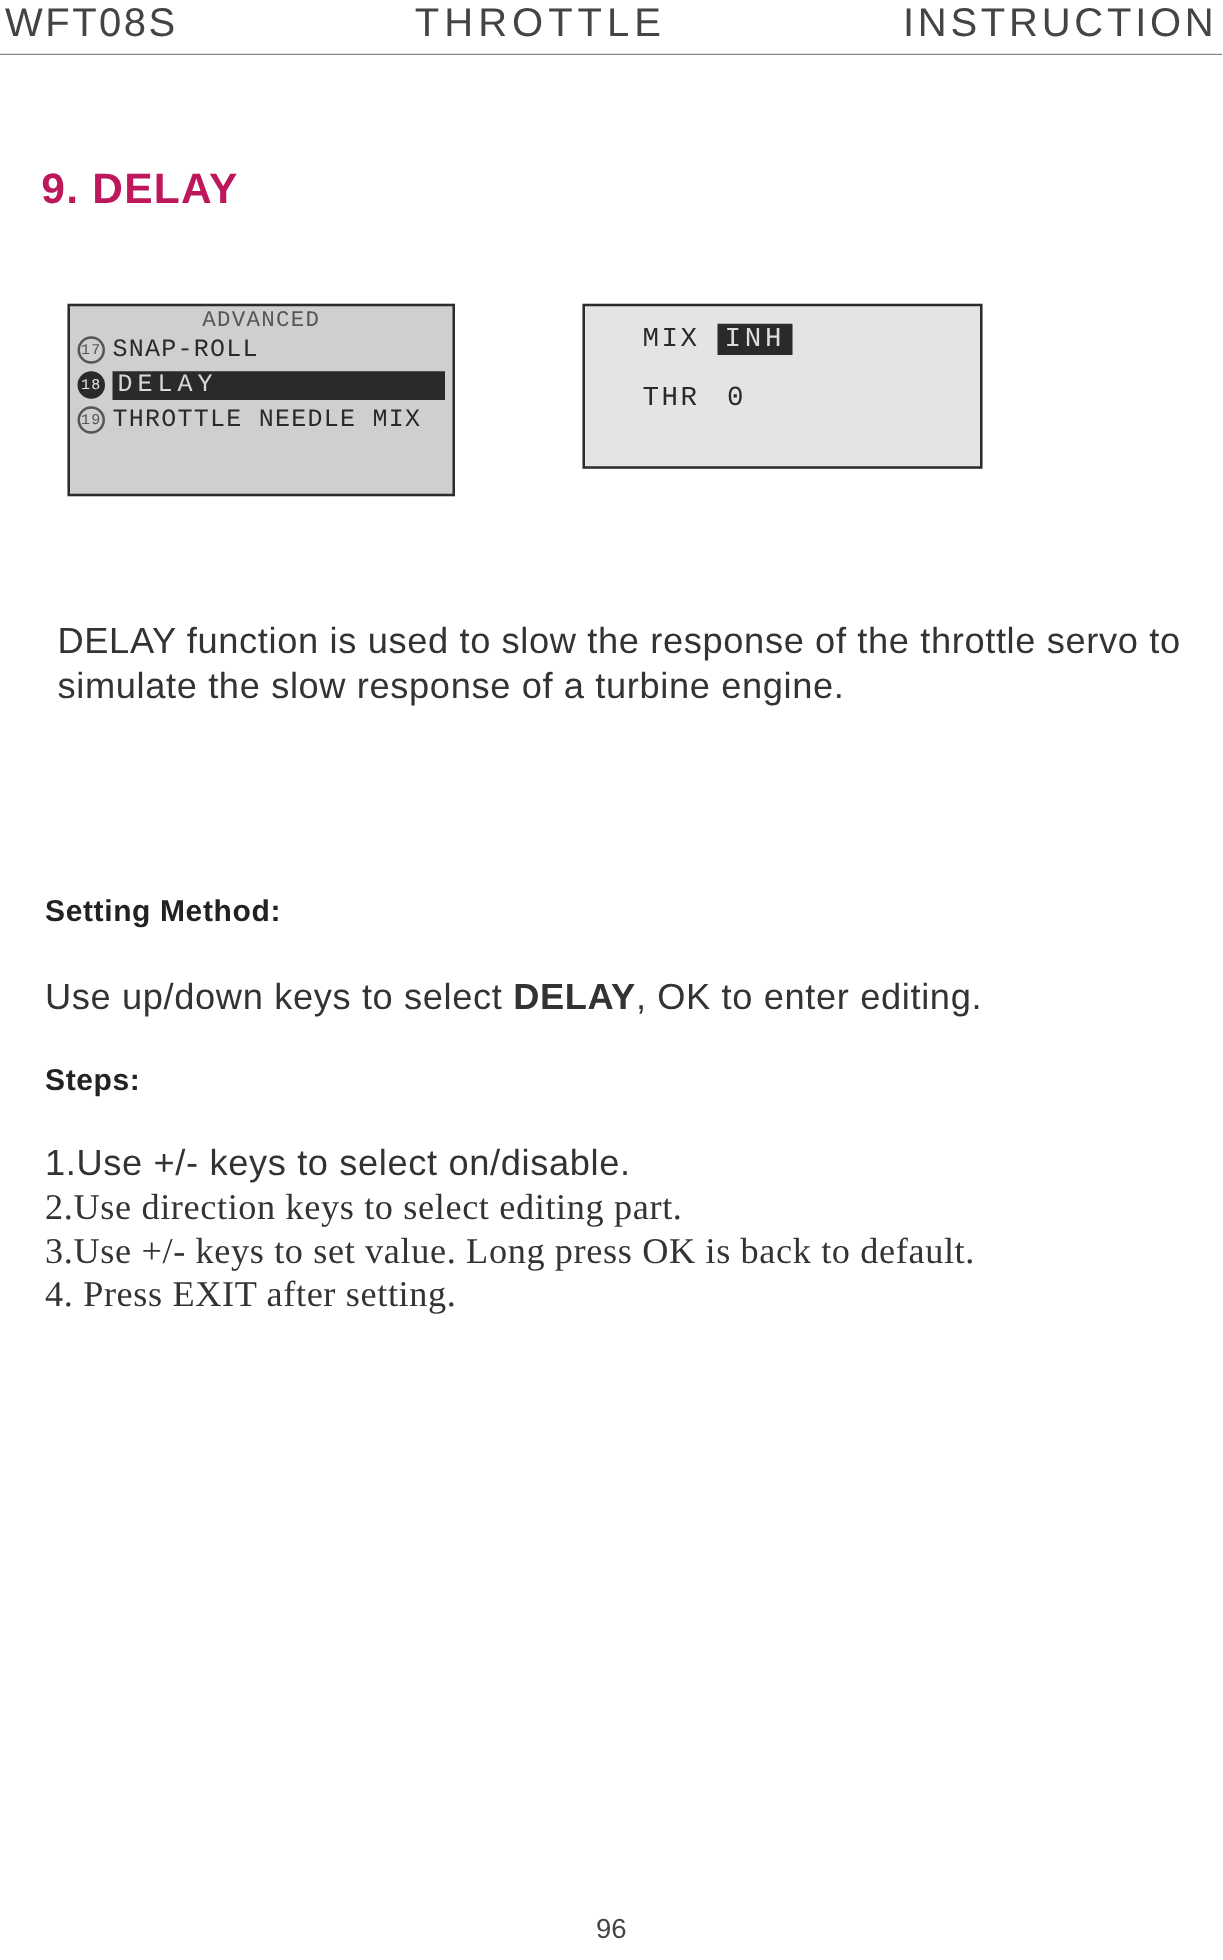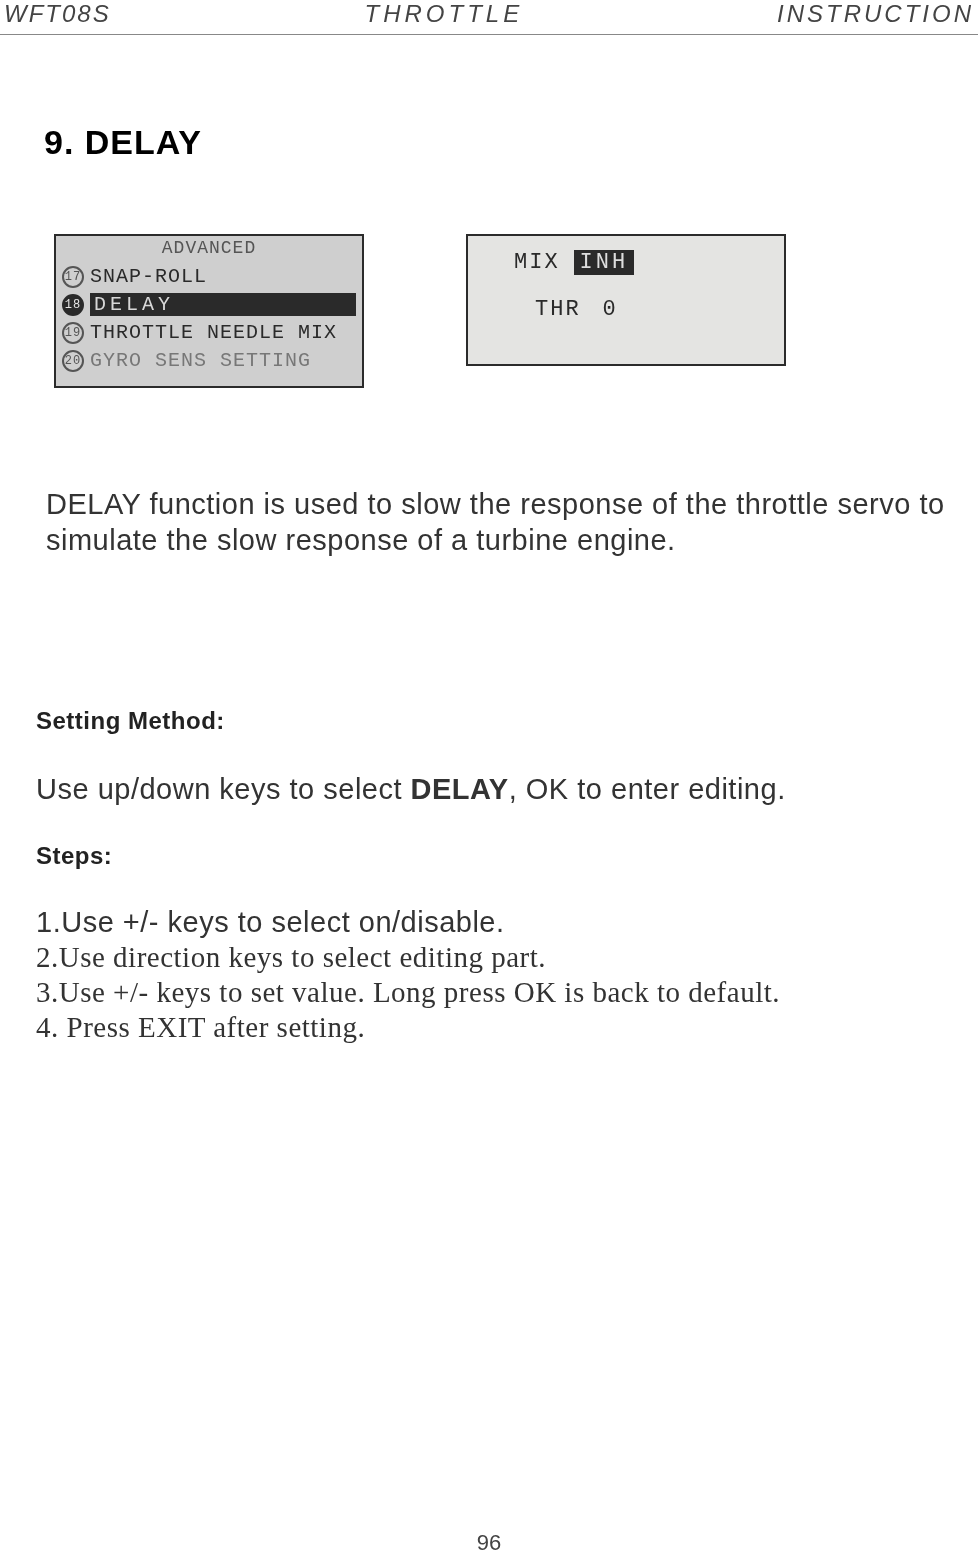--- a/index.html
+++ b/index.html
@@ -10,35 +10,34 @@
     background: #fff;
     color: #333;
     position: relative;
   }
   .header {
     display: flex;
     justify-content: space-between;
     align-items: flex-start;
     padding: 0 4px 6px 4px;
     border-bottom: 1px solid #888;
-    font-size: 24px;
+    font-size: 32px;
     letter-spacing: 3px;
     color: #444;
-    font-style: italic;
   }
   .header .left { letter-spacing: 2px; }
   .header .center { letter-spacing: 4px; }
   .header .right { letter-spacing: 3px; }
   .content { padding: 0 28px; }
   .section-title {
     font-size: 34px;
     font-weight: bold;
-    color: #000000;
+    color: #be185d;
     margin-top: 88px;
-    margin-left: 16px;
+    margin-left: 5px;
     letter-spacing: 1px;
   }
   .screens-row {
     display: flex;
     gap: 102px;
     margin-top: 72px;
     margin-left: 26px;
   }
   .lcd {
     border: 2px solid #2b2b2b;
@@ -58,21 +57,21 @@
   .lcd-title {
     text-align: center;
     font-size: 18px;
     letter-spacing: 1px;
     padding-top: 2px;
     color: #555;
   }
   .menu-list { margin-top: 2px; }
   .menu-row {
     display: flex;
-    align-items: flex-end;
+    align-items: flex-start;
     height: 28px;
     padding-left: 6px;
     font-size: 20px;
     letter-spacing: 1px;
   }
   .circ {
     width: 22px;
     height: 22px;
     border-radius: 50%;
     border: 2px solid #555;
@@ -114,21 +113,20 @@
     background: #2a2a2a;
     color: #ddd;
     padding: 0 6px;
     letter-spacing: 3px;
   }
   .lcd.small .thr-row {
     display: flex;
     align-items: flex-end;
     gap: 22px;
     margin-top: 22px;
-    margin-left: 21px;
   }
   .dim { color: #777; }
   .paragraph {
     font-size: 29px;
     color: #333;
     margin-top: 98px;
     margin-left: 18px;
     line-height: 1.25;
     letter-spacing: 0.5px;
   }
@@ -186,24 +184,20 @@
           <span class="label">SNAP-ROLL</span>
         </div>
         <div class="menu-row selected">
           <span class="circ filled">18</span>
           <span class="label">DELAY</span>
         </div>
         <div class="menu-row">
           <span class="circ">19</span>
           <span class="label">THROTTLE NEEDLE MIX</span>
         </div>
-        <div class="menu-row dim">
-          <span class="circ">20</span>
-          <span class="label">GYRO SENS SETTING</span>
-        </div>
       </div>
     </div>
 
     <div class="lcd small">
       <div class="mix-row">
         <span>MIX</span>
         <span class="badge-inh">INH</span>
       </div>
       <div class="thr-row">
         <span>THR</span>

